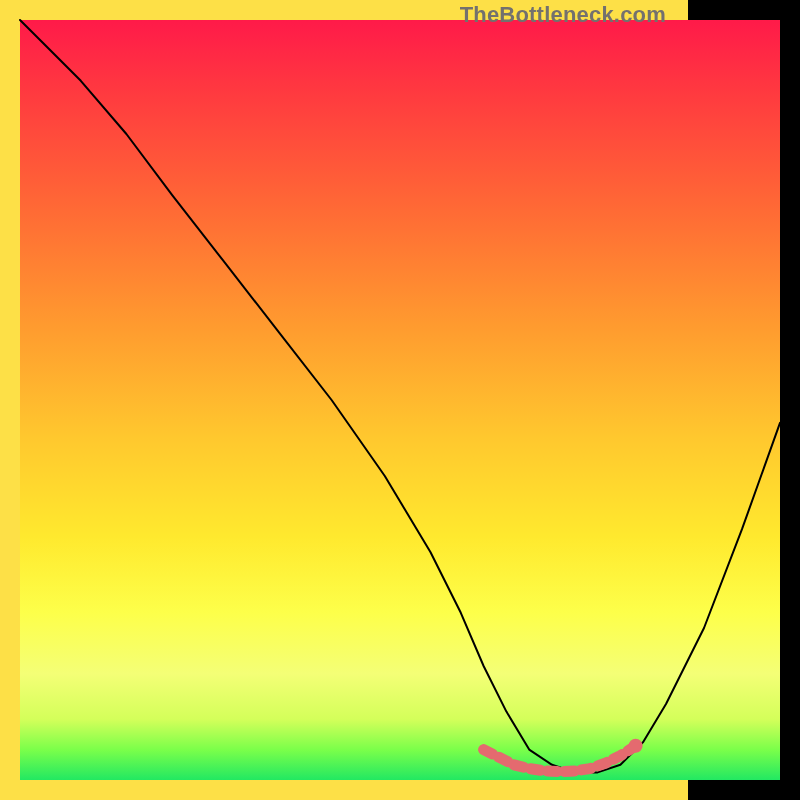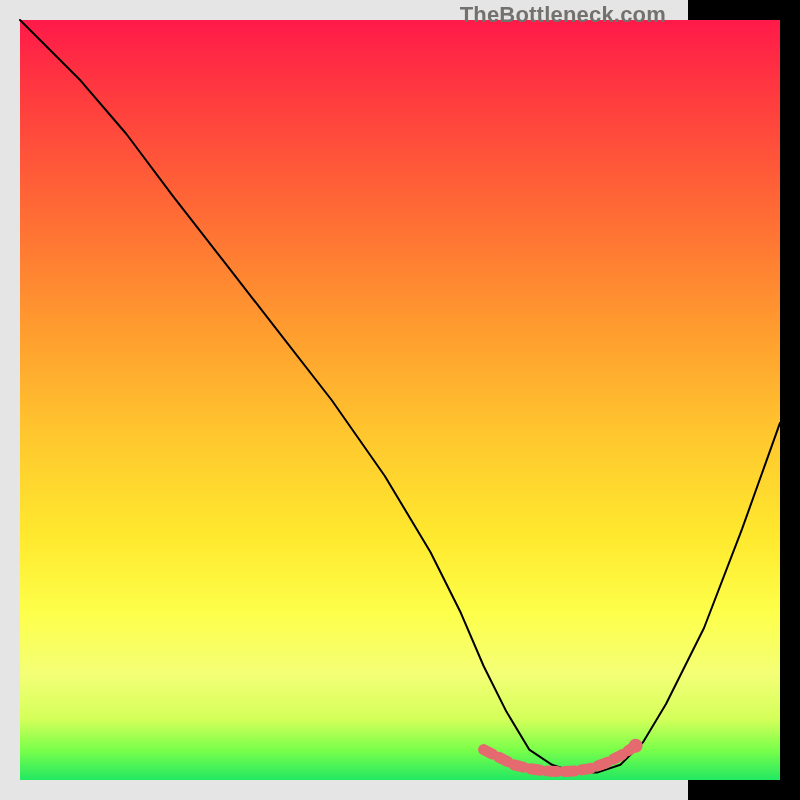--- a/index.html
+++ b/index.html
@@ -1,16 +1,16 @@
 <!DOCTYPE html>
 <html><head>
 <meta charset="utf-8">
 <style>
   html,body{margin:0;padding:0;width:800px;height:800px;background:#000;overflow:hidden;font-family:Arial,Helvetica,sans-serif}
-  .frame{position:absolute;left:0;top:0;width:688px;height:800px;background:#e5e5e5}
+  .frame{position:absolute;left:0;top:0;width:688px;height:800px;background:#fde047}
   .plot{position:absolute;left:20px;top:20px;width:760px;height:760px;background:linear-gradient(to bottom,
     #ff1a49 0%,
     #ff3b3f 10%,
     #ff6a35 25%,
     #ff9a2f 40%,
     #ffc82e 55%,
     #ffe92e 68%,
     #fdff4a 78%,
     #f4ff76 86%,
     #d4ff5a 92%,

